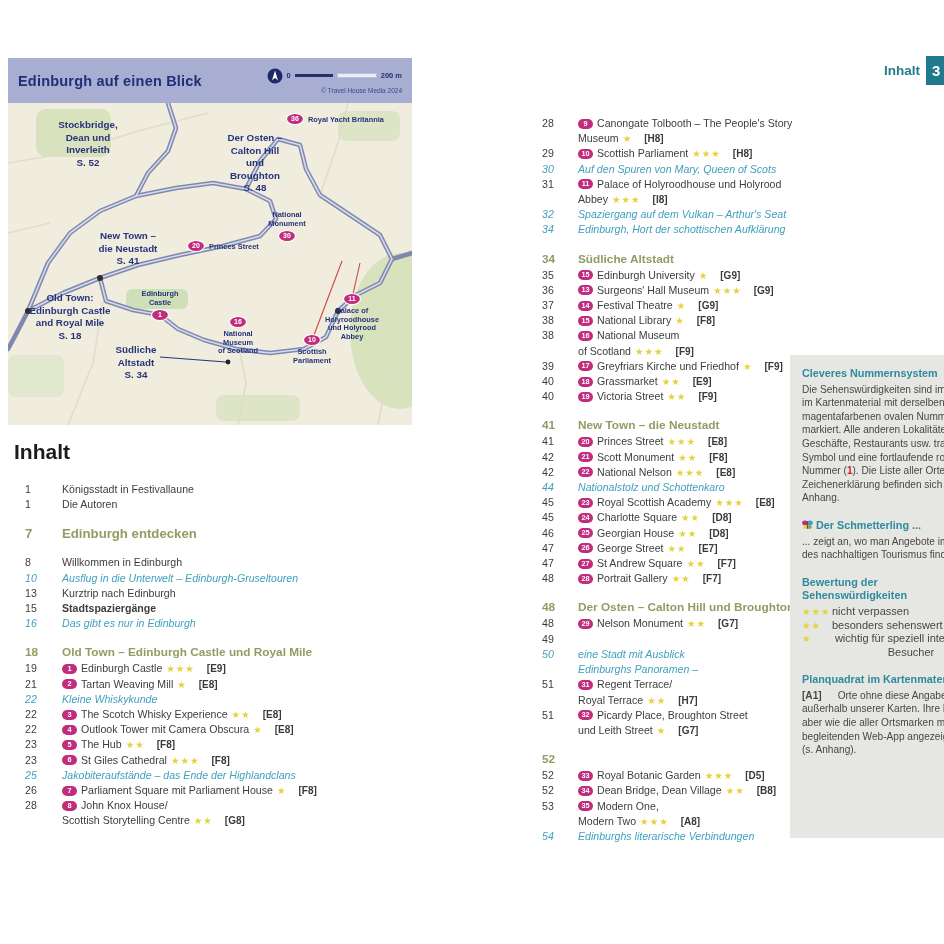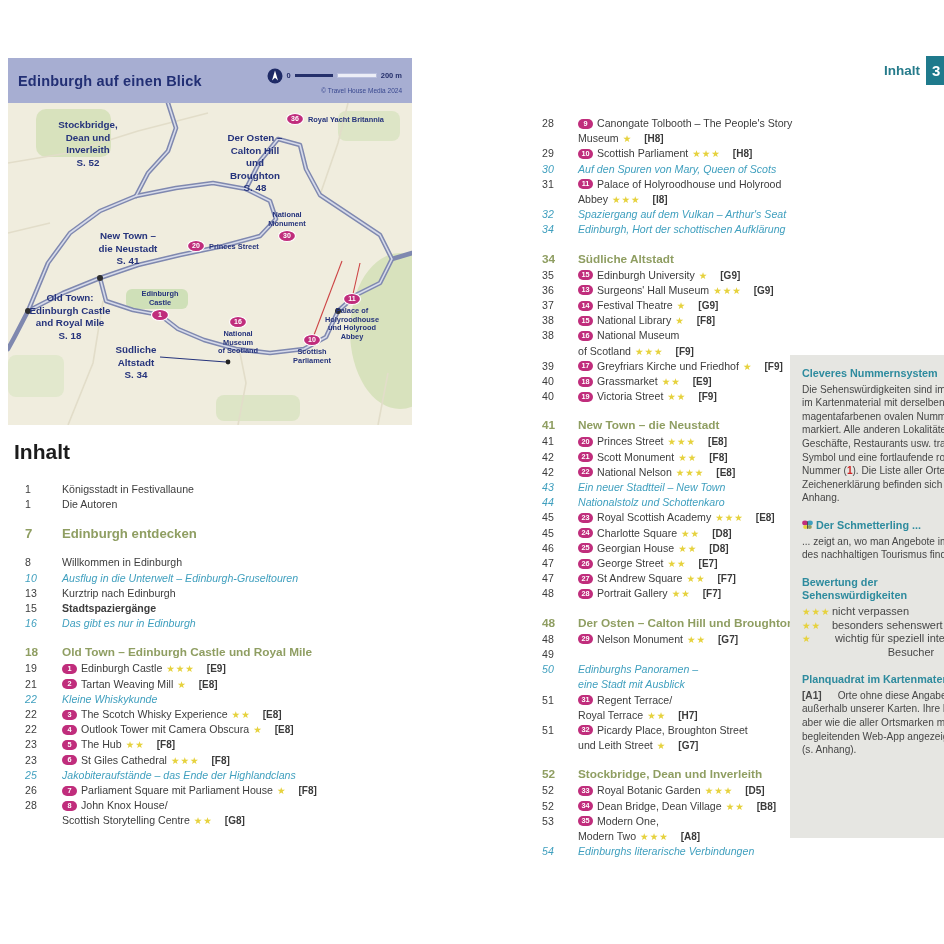--- a/index.html
+++ b/index.html
@@ -423,26 +423,20 @@
         <div><span class="badge">21</span><span class="tx">Scott Monument</span><span class="stars">★★</span><span class="grid">[F8]</span></div>
       </div>
     </div>
     <div class="row sight">
       <span class="pg">42</span>
       <div class="body">
         <div><span class="badge">22</span><span class="tx">National Nelson</span><span class="stars">★★★</span><span class="grid">[E8]</span></div>
       </div>
     </div>
     <div class="row feature">
-      <span class="pg">43</span>
-      <div class="body">
-        <div><span class="tx">Ein neuer Stadtteil – New Town</span></div>
-      </div>
-    </div>
-    <div class="row feature">
       <span class="pg">44</span>
       <div class="body">
         <div><span class="tx">Nationalstolz und Schottenkaro</span></div>
       </div>
     </div>
     <div class="row sight">
       <span class="pg">45</span>
       <div class="body">
         <div><span class="badge">23</span><span class="tx">Royal Scottish Academy</span><span class="stars">★★★</span><span class="grid">[E8]</span></div>
       </div>
@@ -489,44 +483,41 @@
       <div class="body">
         <div><span class="badge">29</span><span class="tx">Nelson Monument</span><span class="stars">★★</span><span class="grid">[G7]</span></div>
       </div>
     </div>
     <div class="row sight">
       <span class="pg">49</span>
     </div>
     <div class="row feature">
       <span class="pg">50</span>
       <div class="body">
+        <div><span class="tx">eine Stadt mit Ausblick</span></div>
         <div><span class="tx">Edinburghs Panoramen –</span></div>
-        <div><span class="tx">eine Stadt mit Ausblick</span></div>
       </div>
     </div>
     <div class="row sight">
       <span class="pg">51</span>
       <div class="body">
         <div><span class="badge">31</span><span class="tx">Regent Terrace/</span></div>
         <div><span class="tx">Royal Terrace</span><span class="stars">★★</span><span class="grid">[H7]</span></div>
       </div>
     </div>
     <div class="row sight">
       <span class="pg">51</span>
       <div class="body">
         <div><span class="badge">32</span><span class="tx">Picardy Place, Broughton Street</span></div>
         <div><span class="tx">und Leith Street</span><span class="stars">★</span><span class="grid">[G7]</span></div>
       </div>
     </div>
     <div class="gap"></div>
     <div class="row chapter">
       <span class="pg">52</span>
-      <div class="body">
-        <div><span class="tx">Stockbridge, Dean und Inverleith</span></div>
-      </div>
     </div>
     <div class="row sight">
       <span class="pg">52</span>
       <div class="body">
         <div><span class="badge">33</span><span class="tx">Royal Botanic Garden</span><span class="stars">★★★</span><span class="grid">[D5]</span></div>
       </div>
     </div>
     <div class="row sight">
       <span class="pg">52</span>
       <div class="body">

